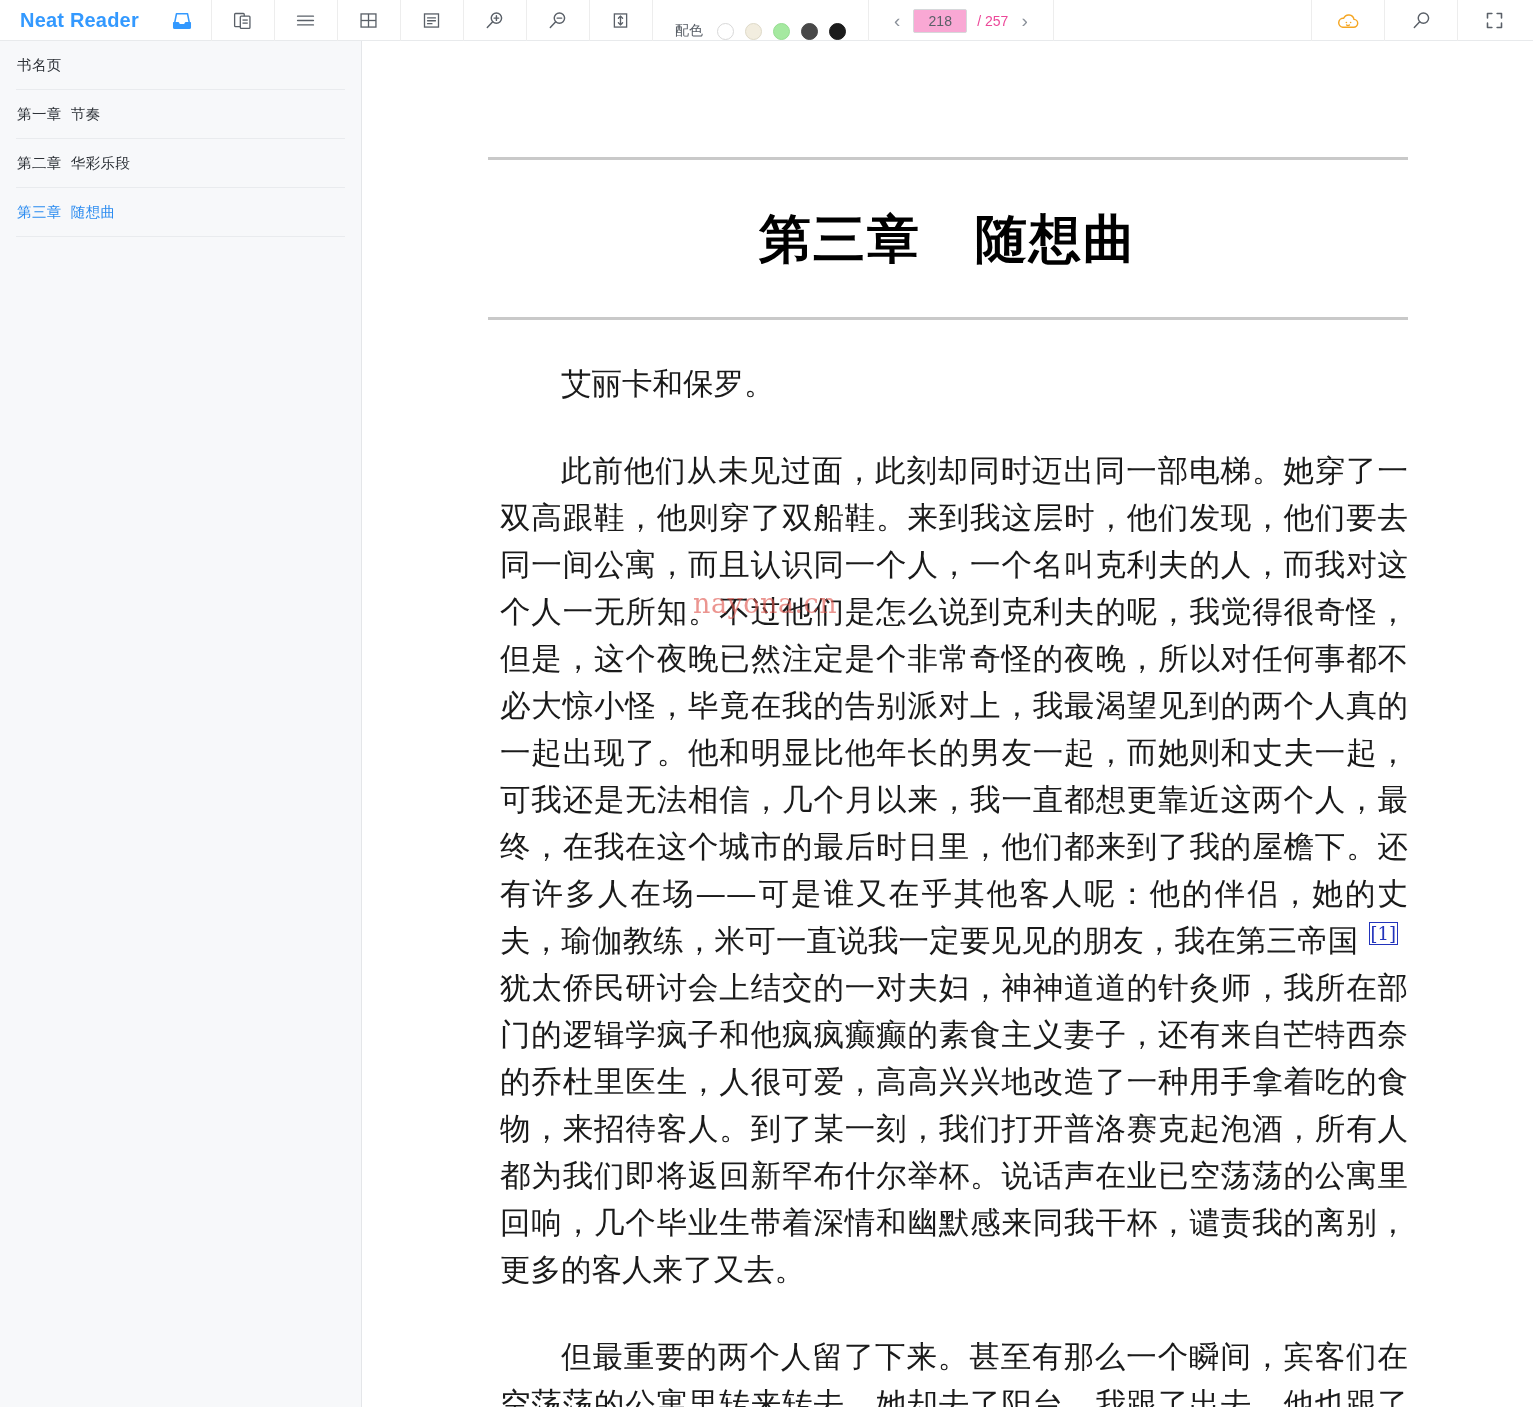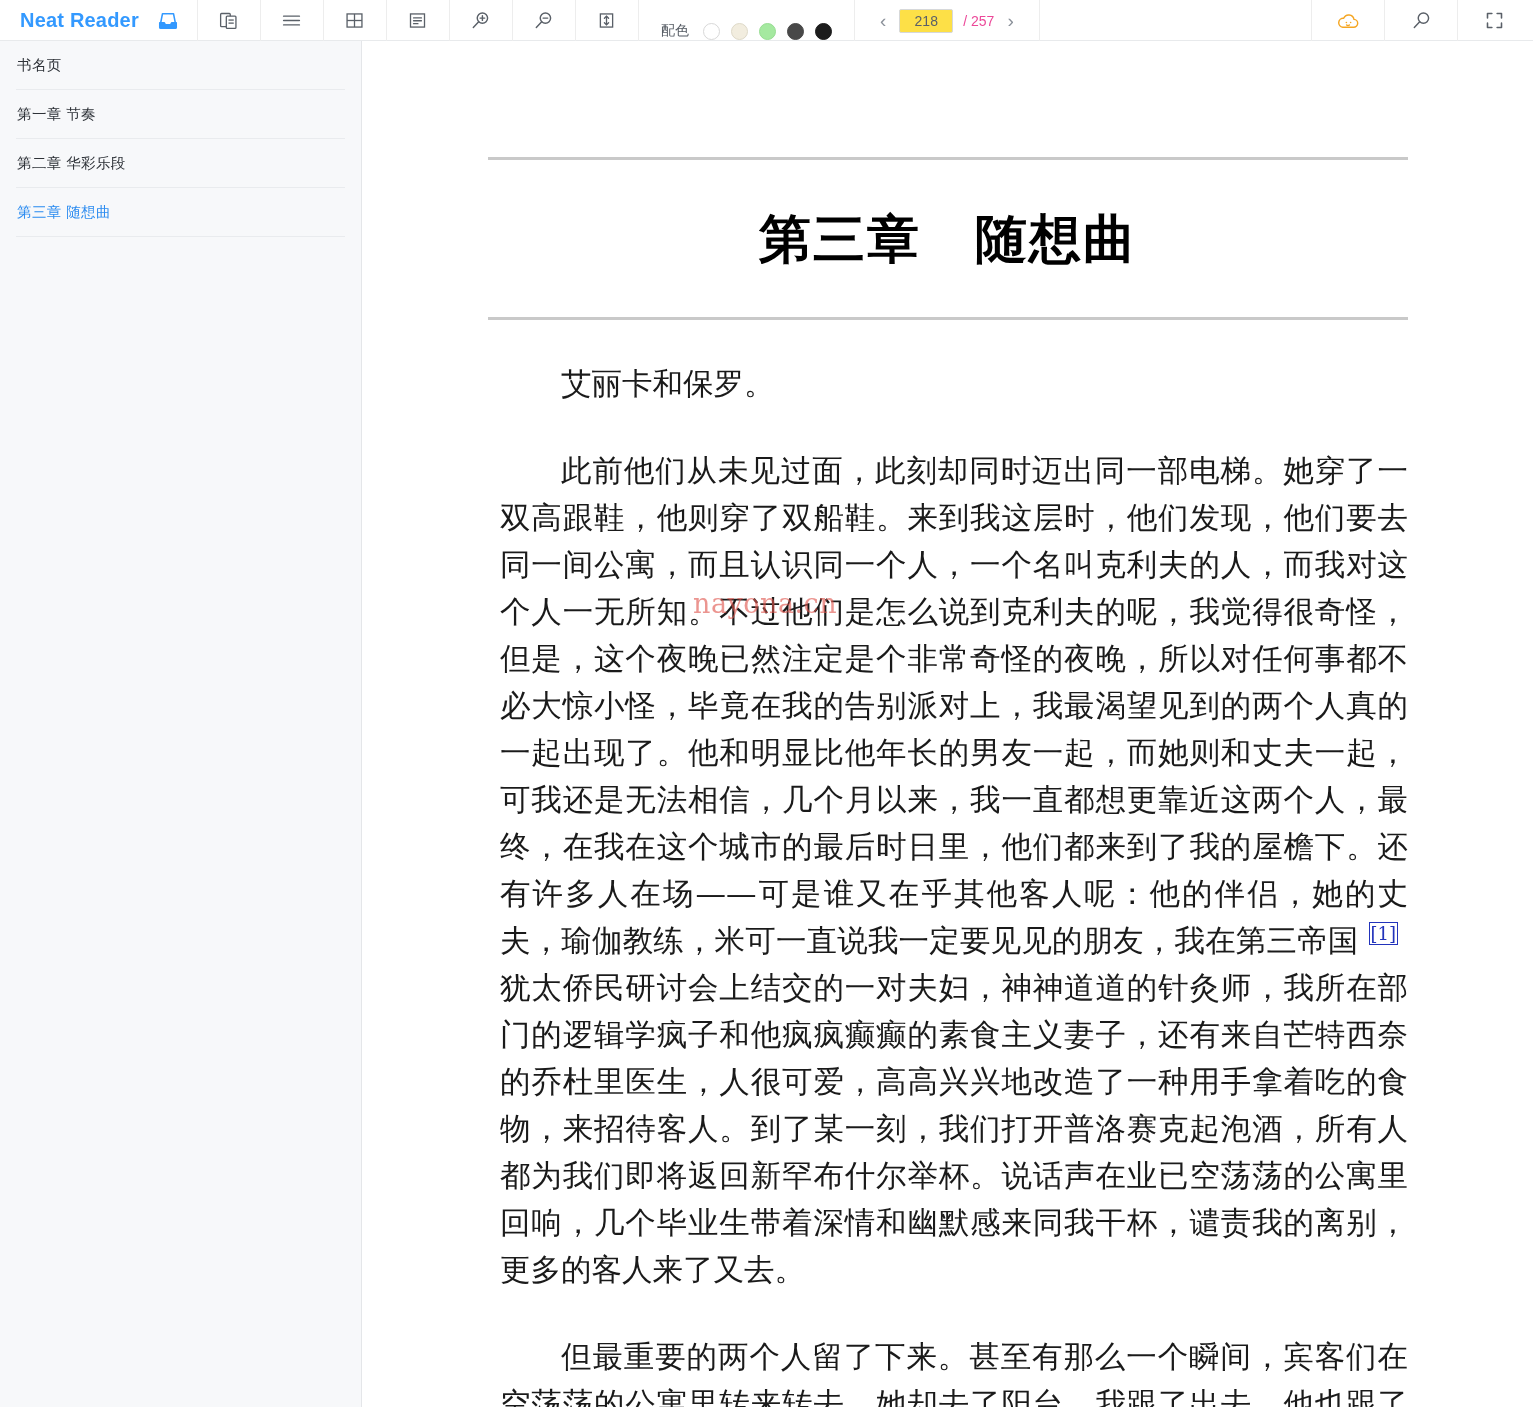--- a/index.html
+++ b/index.html
@@ -31,21 +31,21 @@
     padding: 0 16px;
     cursor: pointer;
   }
   .brand {
     display: flex;
     align-items: center;
     height: 41px;
     padding-left: 20px;
     padding-right: 14px;
     border-right: 1px solid #ededed;
-    gap: 14px;
+    gap: 28px;
   }
   .brand-text {
     color: #3399ff;
     font-size: 20px;
     font-weight: bold;
     letter-spacing: .2px;
     white-space: nowrap;
   }
   .icon-btn {
     width: 30px; height: 26px;
@@ -94,21 +94,21 @@
   .pagebox {
     width: 54px;
     height: 24px;
     border: 1px solid #d6d8da;
     border-radius: 2px;
     display: flex;
     align-items: center;
     justify-content: center;
     font-size: 14px;
     color: #5a6068;
-    background: #fde047;
+    background: #f9a8d4;
   }
   .pagetotal {
     font-size: 14px;
     color: #ec4899;
     white-space: nowrap;
   }
 
   .tb-spacer { flex: 1 1 auto; }
   .tb-right {
     display: flex;
@@ -133,20 +133,21 @@
   .toc-item {
     height: 49px;
     display: flex;
     align-items: center;
     font-size: 14.5px;
     color: #2e3238;
     border-bottom: 1px solid #e9ebee;
     cursor: pointer;
     padding-left: 1px;
     letter-spacing: .4px;
+    font-family: Liberation Mono, monospace;
   }
   .toc-item.active { color: #2d8cf0; }
 
   
   .reader {
     position: absolute;
     top: 41px; left: 363px;
     width: 1170px;
     height: 1366px;
     background: #ffffff;

